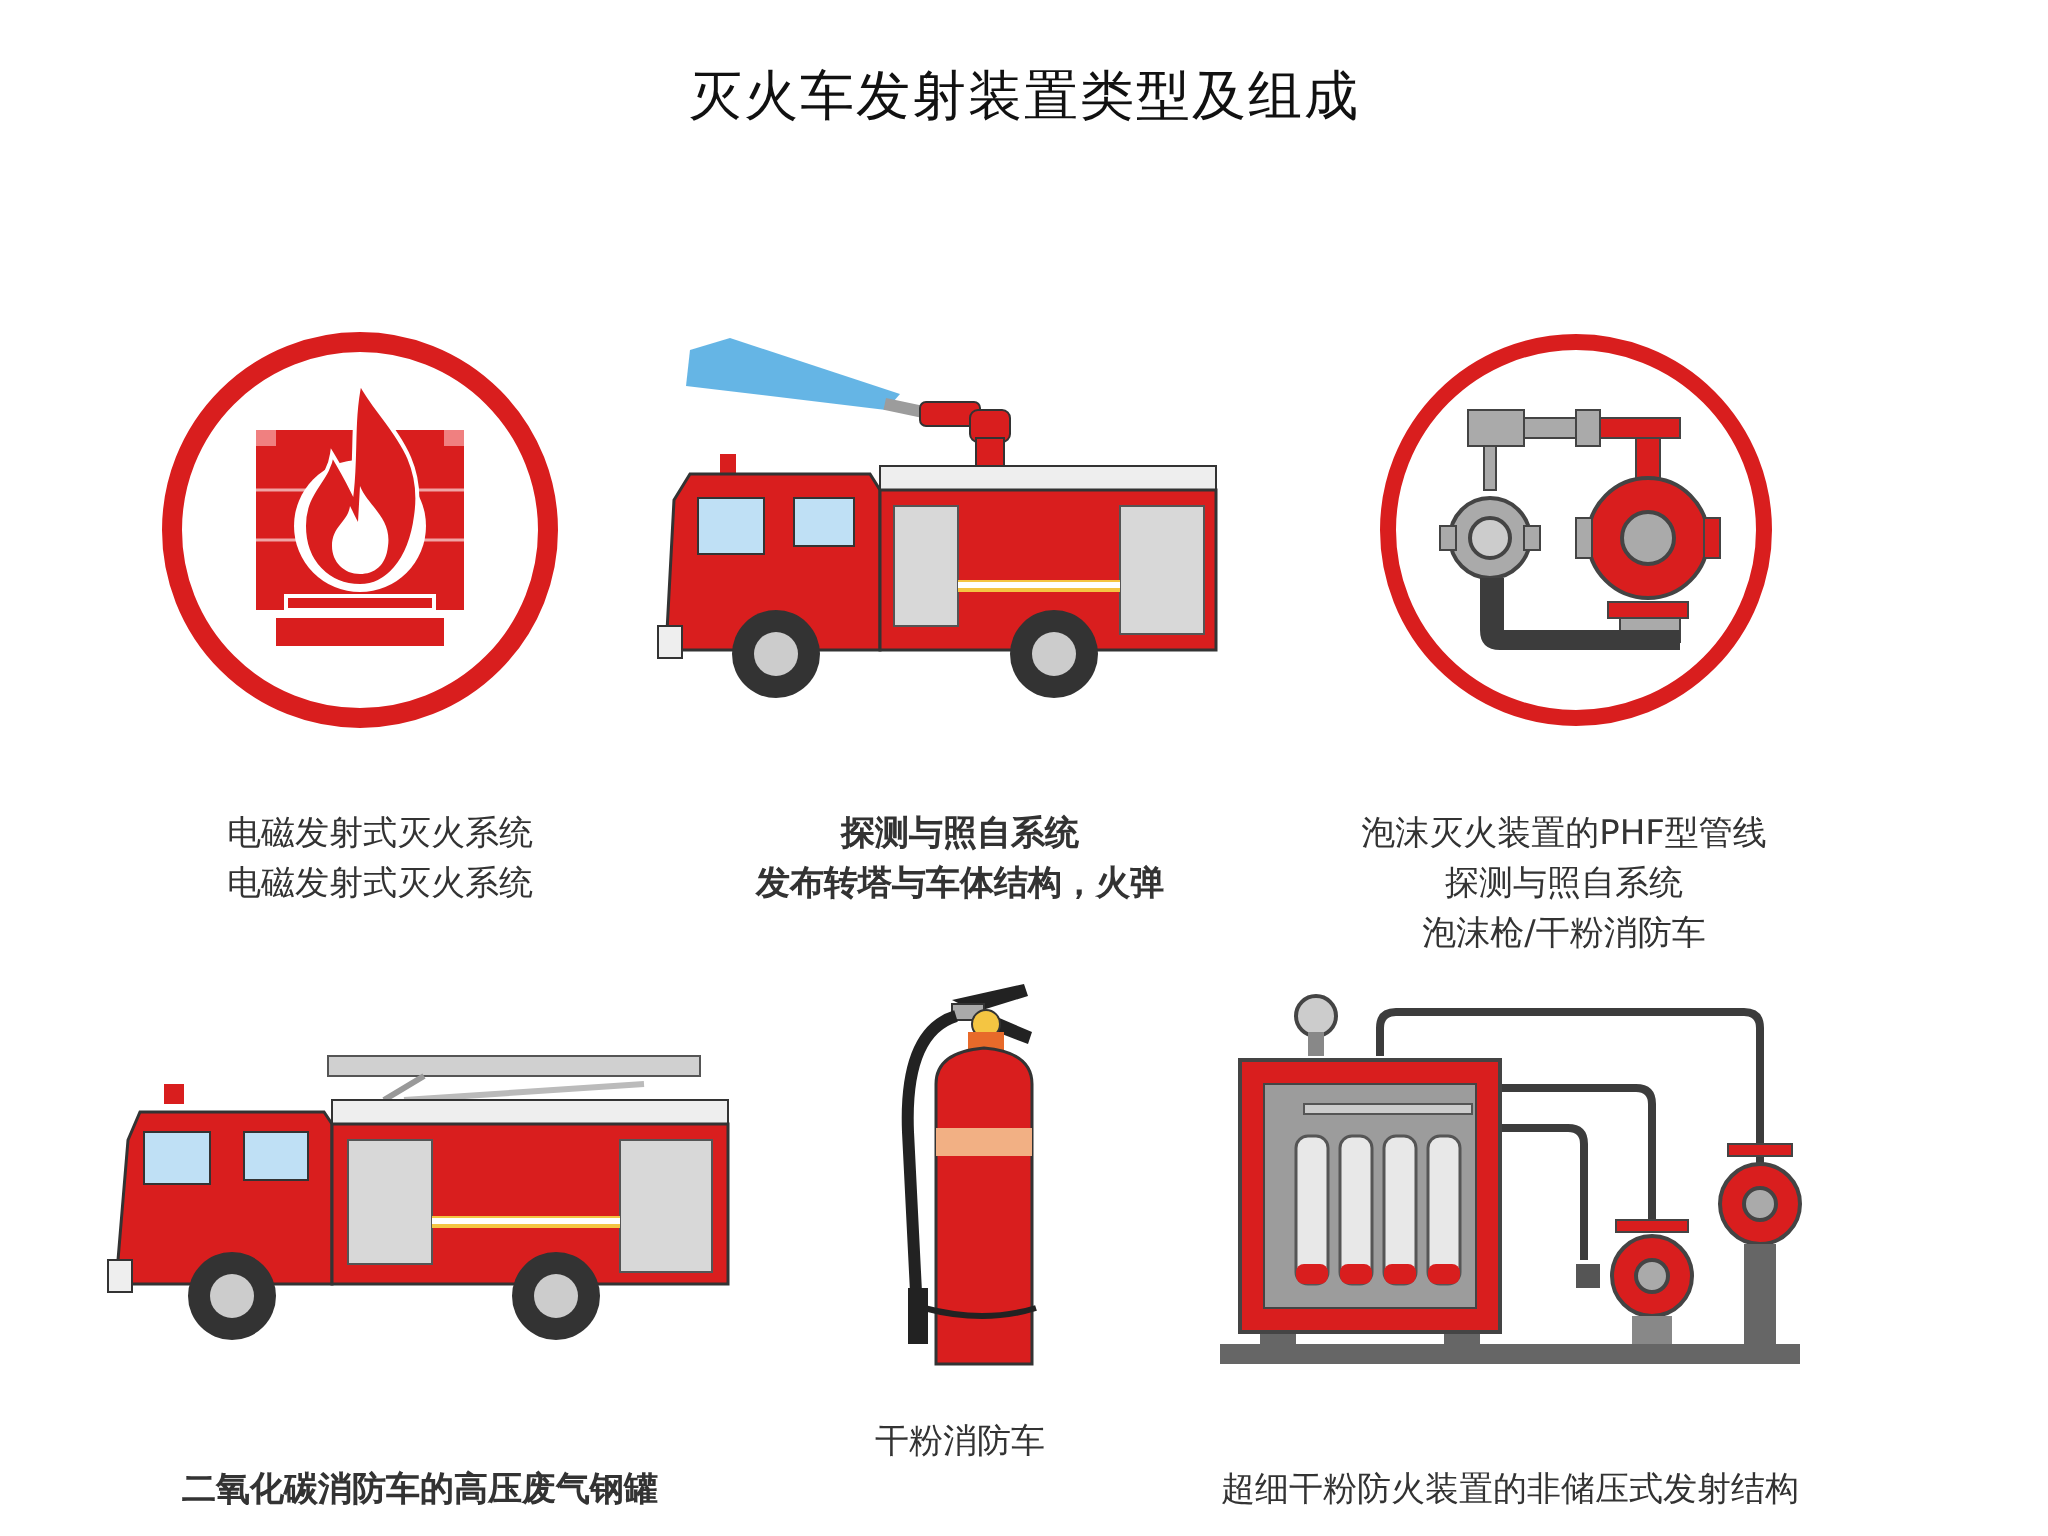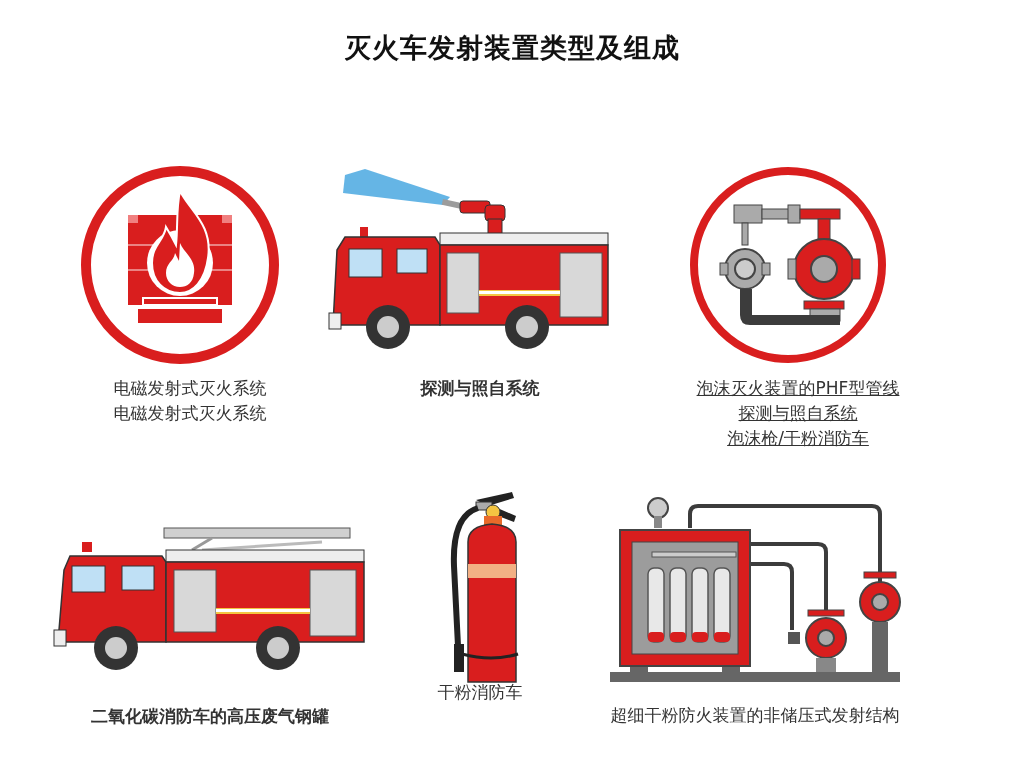--- a/index.html
+++ b/index.html
@@ -2,25 +2,25 @@
 <html><head>
 <meta charset="utf-8">
 <style>
   html, body { margin: 0; padding: 0; }
   body {
     width: 1024px; height: 768px; background: #ffffff; position: relative; overflow: hidden;
     font-family: "DejaVu Sans", "Liberation Sans", sans-serif; color: #2a2a2a;
   }
   .title {
     position: absolute; left: 0; width: 1024px; top: 30px; text-align: center;
-    font-size: 27px; font-weight: bold; color: #111; letter-spacing: 1px;
+    font-size: 27px; font-weight: normal; color: #111; letter-spacing: 1px;
   }
   .illus { position: absolute; }
   .caption {
-    position: absolute; text-align: center; font-size: 17px; line-height: 25px; color: #333;
+    position: absolute; text-align: center; font-size: 17px; line-height: 25px; color: #333; margin-top: 29px;
   }
   .caption div { white-space: nowrap; }
 </style>
 </head>
 <body>
 
 <div class="title">灭火车发射装置类型及组成</div>
 
 <div class="illus" style="left:78px;top:163px;width:204px;height:204px;">
   <svg width="204" height="204" viewBox="0 0 204 204">
@@ -62,20 +62,21 @@
     <rect x="154" y="126" width="81" height="3" fill="#fff"></rect>
     <circle cx="63" cy="162" r="22" fill="#333"></circle>
       <circle cx="63" cy="162" r="11" fill="#ccc"></circle>
     <circle cx="202" cy="162" r="22" fill="#333"></circle>
       <circle cx="202" cy="162" r="11" fill="#ccc"></circle>
     <rect x="4" y="148" width="12" height="16" fill="#eee" stroke="#333"></rect>
   </svg>
 </div>
 <div class="caption" style="left:330px;top:376px;width:300px;font-weight:bold;">
   <div>探测与照自系统</div>
+  <div>发布转塔与车体结构，火弹</div>
 </div>
 
 <div class="illus" style="left:686px;top:163px;width:204px;height:204px;">
   <svg width="204" height="204" viewBox="0 0 204 204">
     <circle cx="102" cy="102" r="94" fill="none" stroke="#d91e1e" stroke-width="8"></circle>
     <rect x="48" y="42" width="28" height="18" fill="#aaa" stroke="#444"></rect>
     <rect x="76" y="46" width="30" height="10" fill="#aaa" stroke="#444"></rect>
     <rect x="102" y="42" width="12" height="18" fill="#aaa" stroke="#444"></rect>
     <rect x="114" y="46" width="40" height="10" fill="#d91e1e" stroke="#444"></rect>
     <rect x="132" y="56" width="12" height="20" fill="#d91e1e" stroke="#444"></rect>
@@ -86,21 +87,21 @@
     <rect x="76" y="100" width="8" height="12" fill="#aaa" stroke="#444"></rect>
     <circle cx="138" cy="106" r="30" fill="#d91e1e" stroke="#444" stroke-width="2"></circle>
     <circle cx="138" cy="106" r="13" fill="#aaa" stroke="#444" stroke-width="2"></circle>
     <rect x="102" y="96" width="8" height="20" fill="#aaa" stroke="#444"></rect>
     <rect x="166" y="96" width="8" height="20" fill="#d91e1e" stroke="#444"></rect>
     <rect x="118" y="138" width="40" height="8" fill="#d91e1e" stroke="#444"></rect>
     <rect x="124" y="146" width="30" height="12" fill="#aaa" stroke="#444"></rect>
     <path d="M54 126 L54 152 Q54 162 64 162 L154 162 L154 152 L66 152 L66 126 Z" fill="#3c3c3c"></path>
   </svg>
 </div>
-<div class="caption" style="left:648px;top:376px;width:300px;text-decoration:underline;">
+<div class="caption" style="left:632px;top:376px;width:300px;">
   <div>泡沫灭火装置的PHF型管线</div>
   <div>探测与照自系统</div>
   <div>泡沫枪/干粉消防车</div>
 </div>
 
 <div class="illus" style="left:52px;top:520px;width:320px;height:150px;">
   <svg width="320" height="150" viewBox="0 0 320 150">
     <rect x="112" y="8" width="186" height="10" fill="#d0d0d0" stroke="#555"></rect>
     <line x1="140" y1="30" x2="160" y2="18" stroke="#999" stroke-width="3"></line>
     <line x1="150" y1="30" x2="270" y2="22" stroke="#bbb" stroke-width="3"></line>
@@ -172,15 +173,15 @@
     <rect x="208" y="118" width="36" height="6" fill="#d91e1e" stroke="#444"></rect>
     <circle cx="226" cy="146" r="20" fill="#d91e1e" stroke="#444" stroke-width="2"></circle>
     <circle cx="226" cy="146" r="8" fill="#aaa" stroke="#444" stroke-width="2"></circle>
     <rect x="216" y="166" width="20" height="14" fill="#888"></rect>
     <rect x="264" y="80" width="32" height="6" fill="#d91e1e" stroke="#444"></rect>
     <circle cx="280" cy="110" r="20" fill="#d91e1e" stroke="#444" stroke-width="2"></circle>
     <circle cx="280" cy="110" r="8" fill="#aaa" stroke="#444" stroke-width="2"></circle>
     <rect x="272" y="130" width="16" height="50" fill="#666"></rect>
   </svg>
 </div>
-<div class="caption" style="left:575px;top:704px;width:360px;font-family:Liberation Mono, monospace;">
+<div class="caption" style="left:575px;top:704px;width:360px;">
   <div>超细干粉防火装置的非储压式发射结构</div>
 </div>
 
 </body></html>

